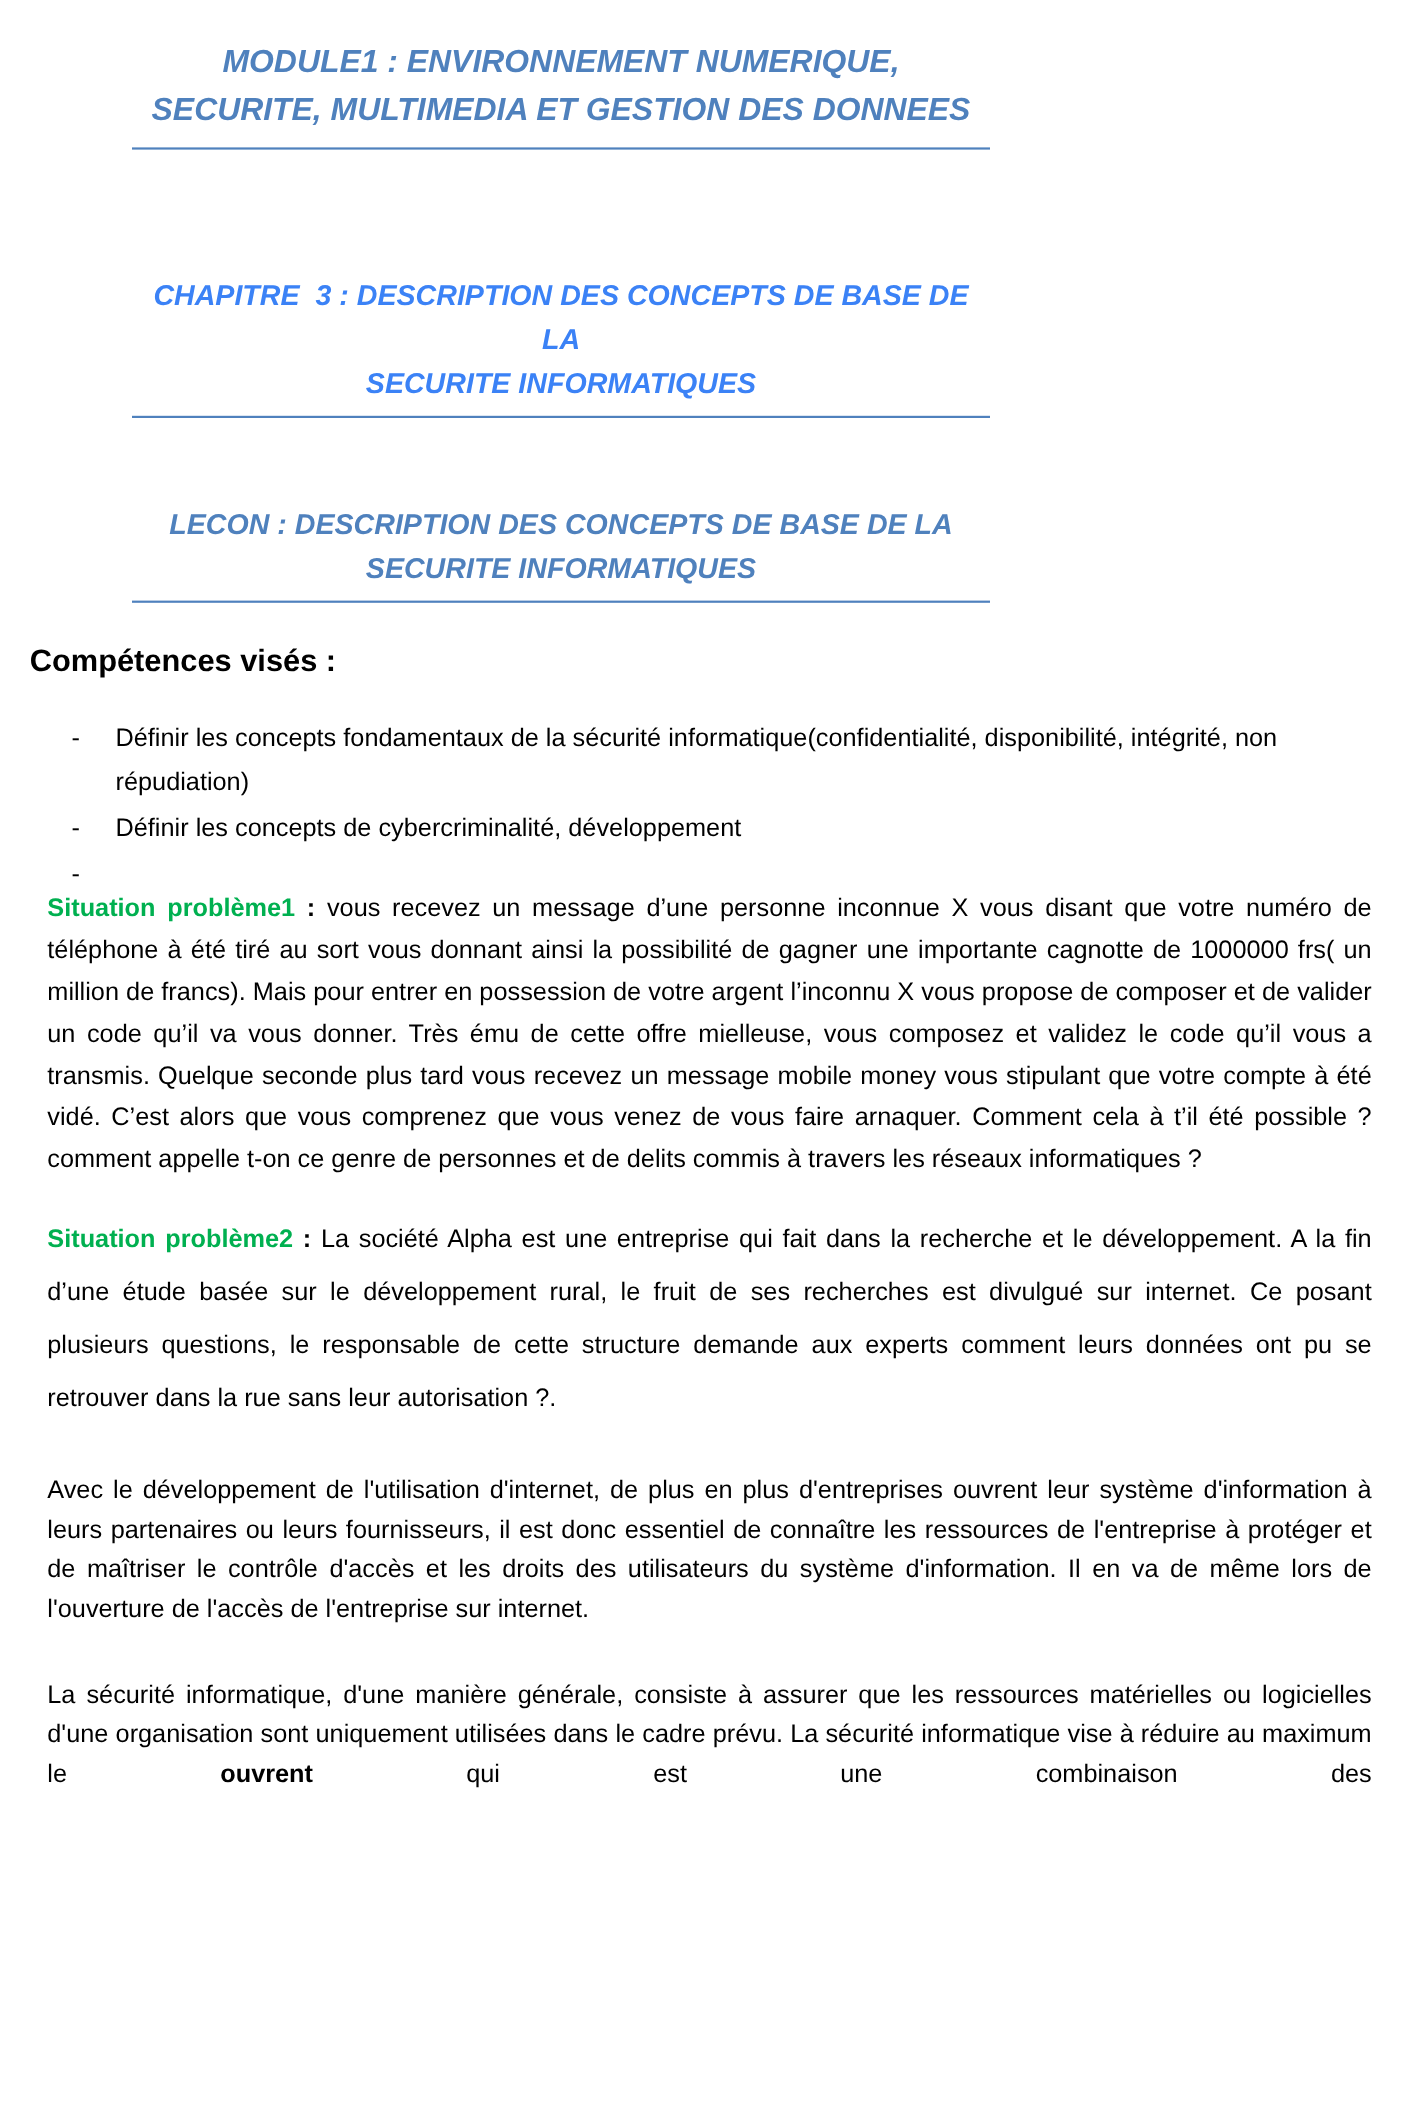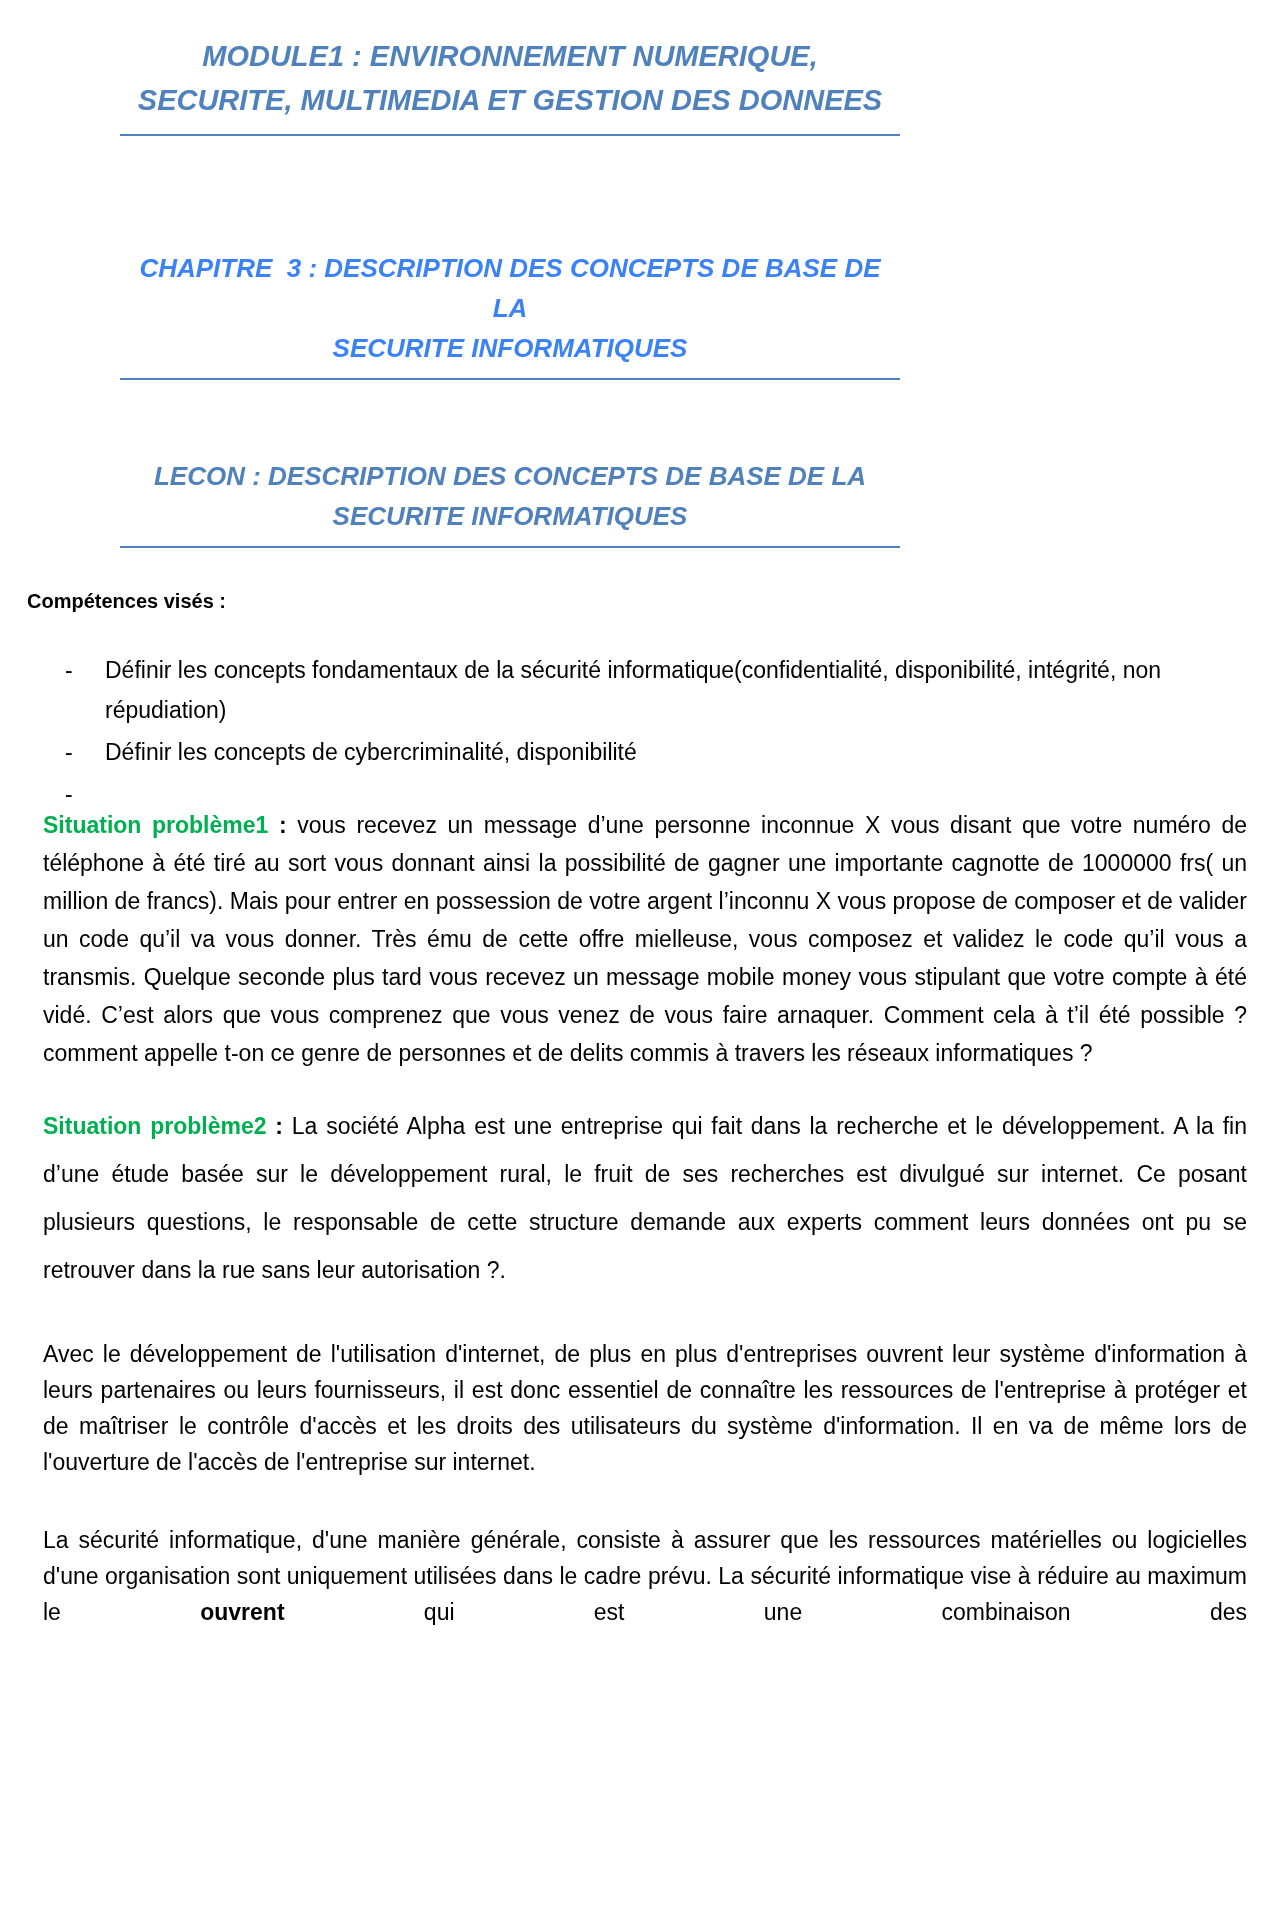--- a/index.html
+++ b/index.html
@@ -40,21 +40,21 @@
   .lesson-title {
     margin-top: 76px;
     font-size: 26px;
     line-height: 40px;
     padding-bottom: 10px;
     color: #4F81BD;
   }
   .competences-label {
     margin-top: 38px;
     font-weight: bold;
-    font-size: 20px;
+    font-size: 28px;
     line-height: 30px;
   }
   .list { margin-top: 34px; font-size: 23px; }
   .li {
     position: relative;
     padding-left: 78px;
     line-height: 40px;
     margin-bottom: 2px;
   }
   .li .dash { position: absolute; left: 38px; top: 0; }
@@ -90,21 +90,21 @@
 
   <div class="competences-label">Compétences visés :</div>
 
   <div class="list">
     <div class="li">
       <span class="dash">-</span>
       <span>Définir les concepts fondamentaux de la sécurité informatique(confidentialité, disponibilité, intégrité, non répudiation)</span>
     </div>
     <div class="li">
       <span class="dash">-</span>
-      <span>Définir les concepts de cybercriminalité, disponibilité</span>
+      <span>Définir les concepts de cybercriminalité, développement</span>
     </div>
     <div class="li">
       <span class="dash">-</span>
     </div>
   </div>
 
   <p class="para p1"><span class="lead">Situation problème1</span><span class="lead-colon"> : </span><span>vous recevez un message d’une personne inconnue X vous disant que votre numéro de téléphone à été tiré au sort vous donnant ainsi la possibilité de gagner une importante cagnotte de 1000000 frs( un million de francs). Mais pour entrer en possession de votre argent l’inconnu X vous propose de composer et de valider un code qu’il va vous donner. Très ému de cette offre mielleuse, vous composez et validez le code qu’il vous a transmis. Quelque seconde plus tard vous recevez un message mobile money vous stipulant que votre compte à été vidé. C’est alors que vous comprenez que vous venez de vous faire arnaquer.  Comment cela à t’il été possible ? comment appelle t-on ce genre de personnes et de delits commis à travers les réseaux informatiques ?</span></p>
 
   <p class="para p2"><span class="lead">Situation problème2</span><span class="lead-colon"> : </span><span>La société Alpha est une entreprise qui fait dans la recherche et le développement. A la fin d’une étude basée sur le développement rural, le fruit de ses recherches est divulgué sur internet. Ce posant plusieurs questions, le responsable de cette structure demande aux experts comment leurs données ont pu se retrouver dans la rue sans leur autorisation ?.</span></p>
 

